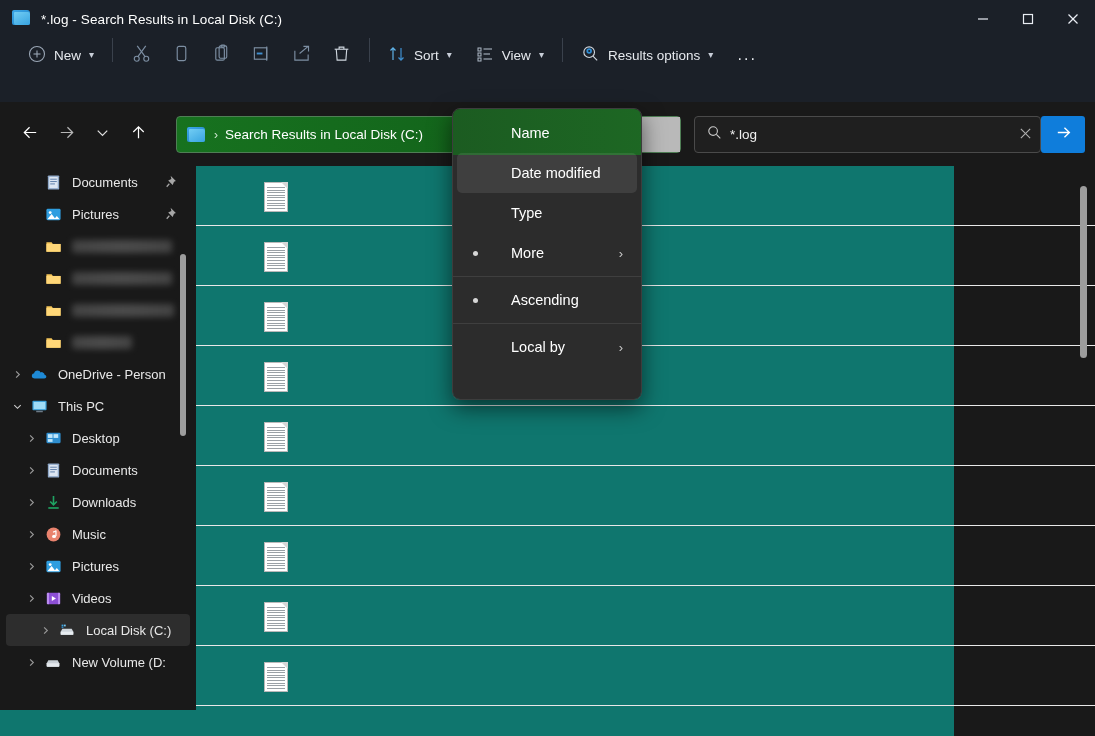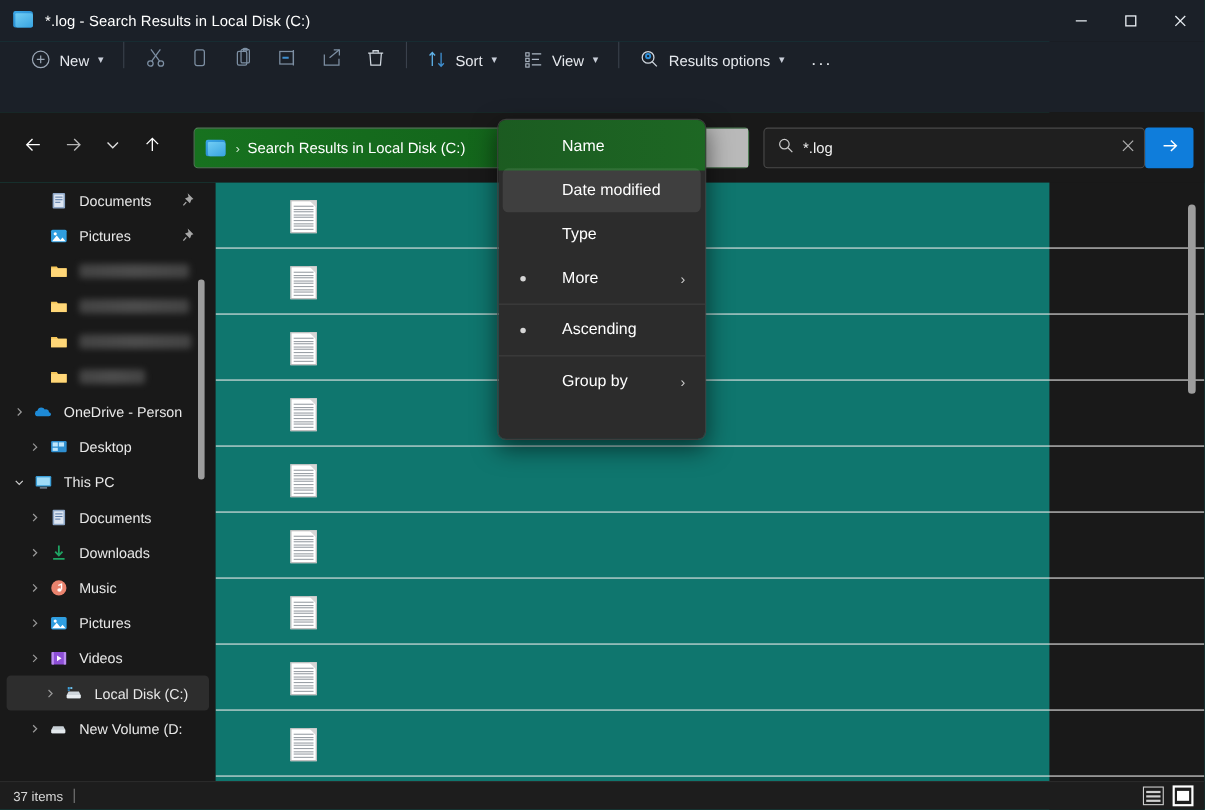--- a/index.html
+++ b/index.html
@@ -491,54 +491,54 @@
           </div>
           <div class="si-ico">
             <span style="display: flex;">
               <svg width="18" height="18" viewBox="0 0 20 18">
                 <path d="M5.5 14 Q2 14 2 11 Q2 8.4 4.6 8.1 Q5.2 5 8.4 5 Q11 5 11.9 7.2 Q13 6.6 14.3 7.2 Q16.2 7.9 16.2 9.9 Q18.2 10.3 18.2 12 Q18.2 14 15.8 14 Z" fill="#1e8ad6"></path>
               </svg>
             </span>
           </div>
           <div class="si-label">OneDrive - Person</div>
         </div>
+        <div class="si" style="padding-left: 0px;">
+          <div class="si-exp">
+            <svg width="11" height="11" viewBox="0 0 12 12">
+              <path d="M2.5 4.5 L6 8 L9.5 4.5" fill="none" stroke="#cfcfcf" stroke-width="1.2"></path>
+            </svg>
+          </div>
+          <div class="si-ico">
+            <span style="display: flex;">
+              <svg width="17" height="17" viewBox="0 0 18 18">
+                <rect x="1.5" y="3" width="15" height="10" rx="1" fill="#3b9fd8"></rect>
+                <rect x="2.8" y="4.2" width="12.4" height="7.6" fill="#9fdcf7"></rect>
+                <rect x="5.5" y="13.5" width="7" height="1.6" fill="#6d7a86"></rect>
+              </svg>
+            </span>
+          </div>
+          <div class="si-label">This PC</div>
+        </div>
         <div class="si" style="padding-left: 14px;">
           <div class="si-exp">
             <svg width="11" height="11" viewBox="0 0 12 12">
               <path d="M4.5 2.5 L8 6 L4.5 9.5" fill="none" stroke="#9a9a9a" stroke-width="1.2"></path>
             </svg>
           </div>
           <div class="si-ico">
             <span style="display: flex;">
               <svg width="17" height="17" viewBox="0 0 18 18">
                 <rect x="1.5" y="3" width="15" height="11" rx="1.2" fill="#2f8fd0"></rect>
                 <rect x="3" y="4.4" width="5" height="4" fill="#bfe6fb"></rect>
                 <rect x="9" y="4.4" width="5" height="4" fill="#bfe6fb"></rect>
                 <rect x="3" y="9.6" width="5" height="3" fill="#bfe6fb"></rect>
               </svg>
             </span>
           </div>
           <div class="si-label">Desktop</div>
-        </div>
-        <div class="si" style="padding-left: 0px;">
-          <div class="si-exp">
-            <svg width="11" height="11" viewBox="0 0 12 12">
-              <path d="M2.5 4.5 L6 8 L9.5 4.5" fill="none" stroke="#cfcfcf" stroke-width="1.2"></path>
-            </svg>
-          </div>
-          <div class="si-ico">
-            <span style="display: flex;">
-              <svg width="17" height="17" viewBox="0 0 18 18">
-                <rect x="1.5" y="3" width="15" height="10" rx="1" fill="#3b9fd8"></rect>
-                <rect x="2.8" y="4.2" width="12.4" height="7.6" fill="#9fdcf7"></rect>
-                <rect x="5.5" y="13.5" width="7" height="1.6" fill="#6d7a86"></rect>
-              </svg>
-            </span>
-          </div>
-          <div class="si-label">This PC</div>
         </div>
         <div class="si" style="padding-left: 14px;">
           <div class="si-exp">
             <svg width="11" height="11" viewBox="0 0 12 12">
               <path d="M4.5 2.5 L8 6 L4.5 9.5" fill="none" stroke="#9a9a9a" stroke-width="1.2"></path>
             </svg>
           </div>
           <div class="si-ico">
             <span style="display: flex;">
               <svg width="17" height="17" viewBox="0 0 18 18">
@@ -873,34 +873,20 @@
           <span class="sm-label">More</span>
           <span class="sm-arrow">›</span>
         </div>
         <div class="sm-sep"></div>
         <div class="sm-item">
           <span class="sm-dot"></span>
           <span class="sm-label">Ascending</span>
         </div>
         <div class="sm-sep"></div>
         <div class="sm-item">
-          <span class="sm-label">Group by</span>
+          <span class="sm-label">Local by</span>
           <span class="sm-arrow">›</span>
         </div>
       </div>
   </div>
 
-  <div class="statusbar">
-    <div class="status-text">37 items</div>
-    <div class="status-div"></div>
-    <div class="status-views">
-      <div class="vbtn">
-        <div class="ln"></div>
-          <div class="ln"></div>
-          <div class="ln"></div>
-      </div>
-      <div class="vbtn2">
-        <div class="inner"></div>
-      </div>
-    </div>
-  </div>
 
 </div>
 
 </body></html>

